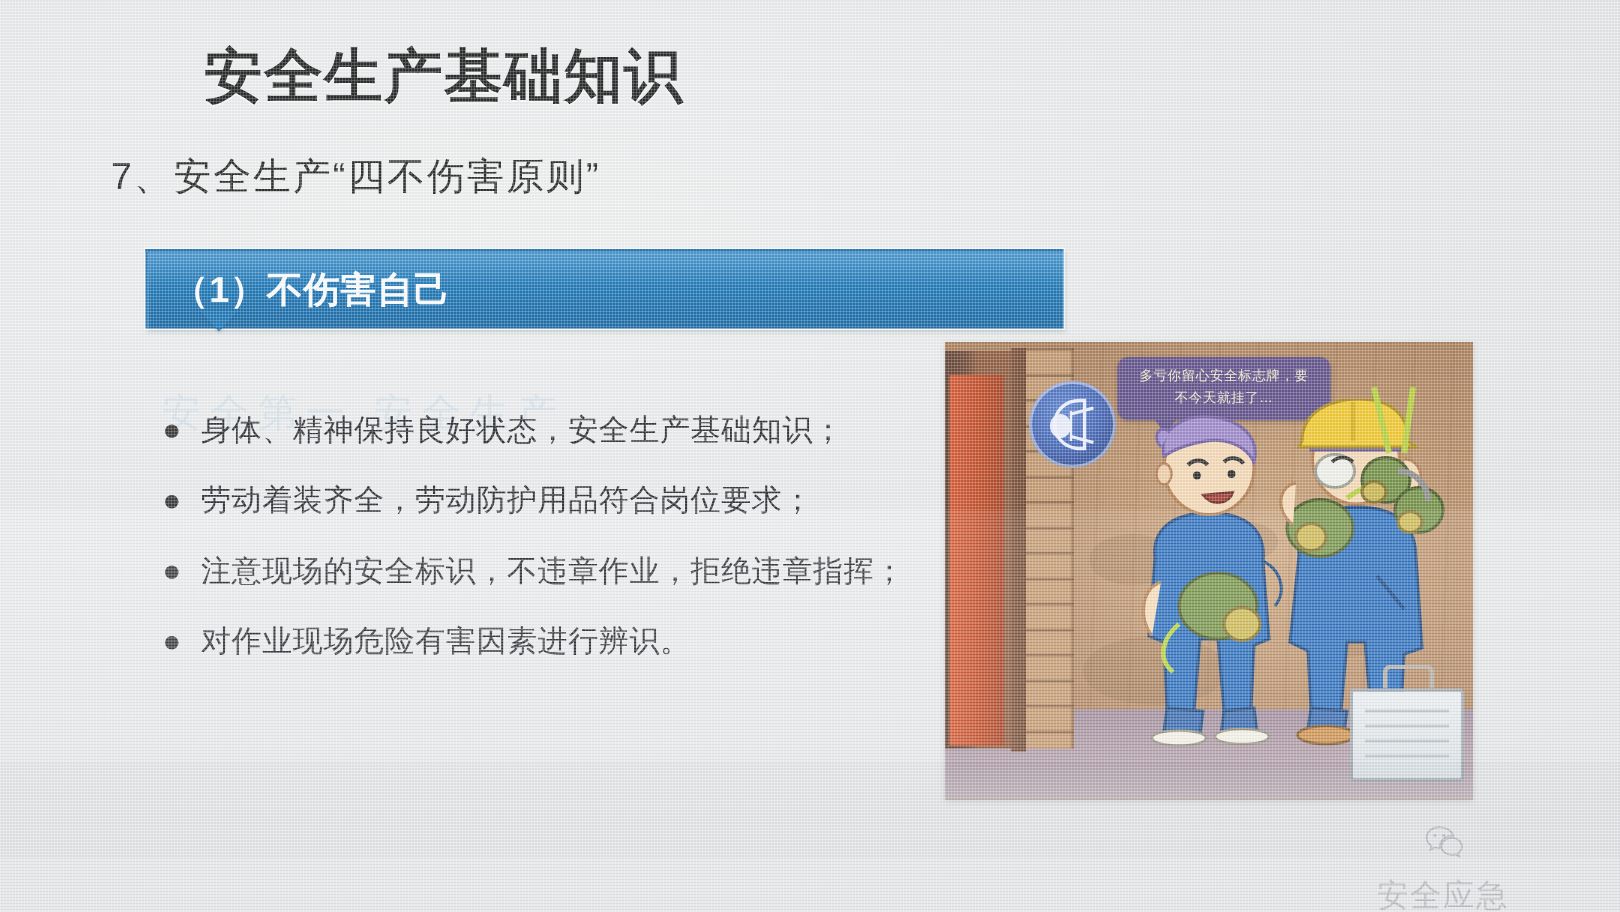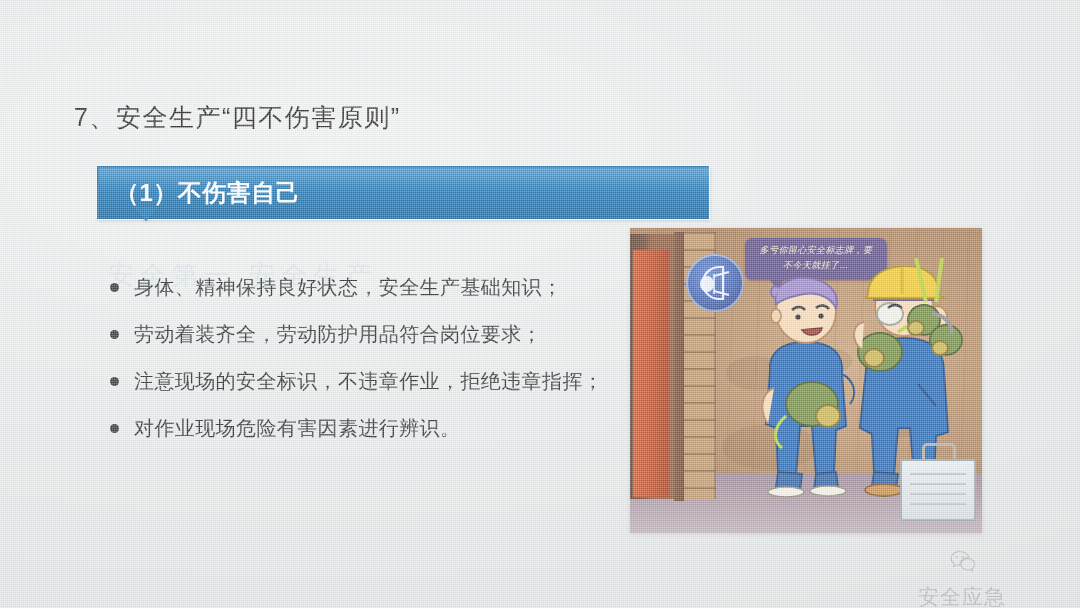--- a/index.html
+++ b/index.html
@@ -205,21 +205,20 @@
 
   
   .bubble {
     position: absolute;
     left: 115px; top: 10px;
     width: 142px; height: 42px;
     background: #5b4a86;
     border-radius: 7px;
     box-shadow: 0 1px 3px rgba(40,30,60,.35);
     padding: 5px 14px;
-    font-style: italic;
   }
   .bubble-text {
     font-size: 9px;
     line-height: 1.65;
     color: #efe9c9;
     letter-spacing: .4px;
     text-align: center;
   }
   .bubble-tail {
     position: absolute;
@@ -276,20 +275,21 @@
     color: #4c5256;
     letter-spacing: 1px;
     white-space: nowrap;
   }
 </style>
 </head>
 <body>
 
 <div class="slide">
 
+  <div class="page-title">安全生产基础知识</div>
 
   <div class="section-line">7、安全生产“四不伤害原则”</div>
 
   <div class="banner-wrap">
     <div class="banner"></div>
     <div class="banner-text">（1）不伤害自己</div>
     <div class="banner-arrow"></div>
   </div>
 
   <div class="watermark">安全第一 安全生产</div>

